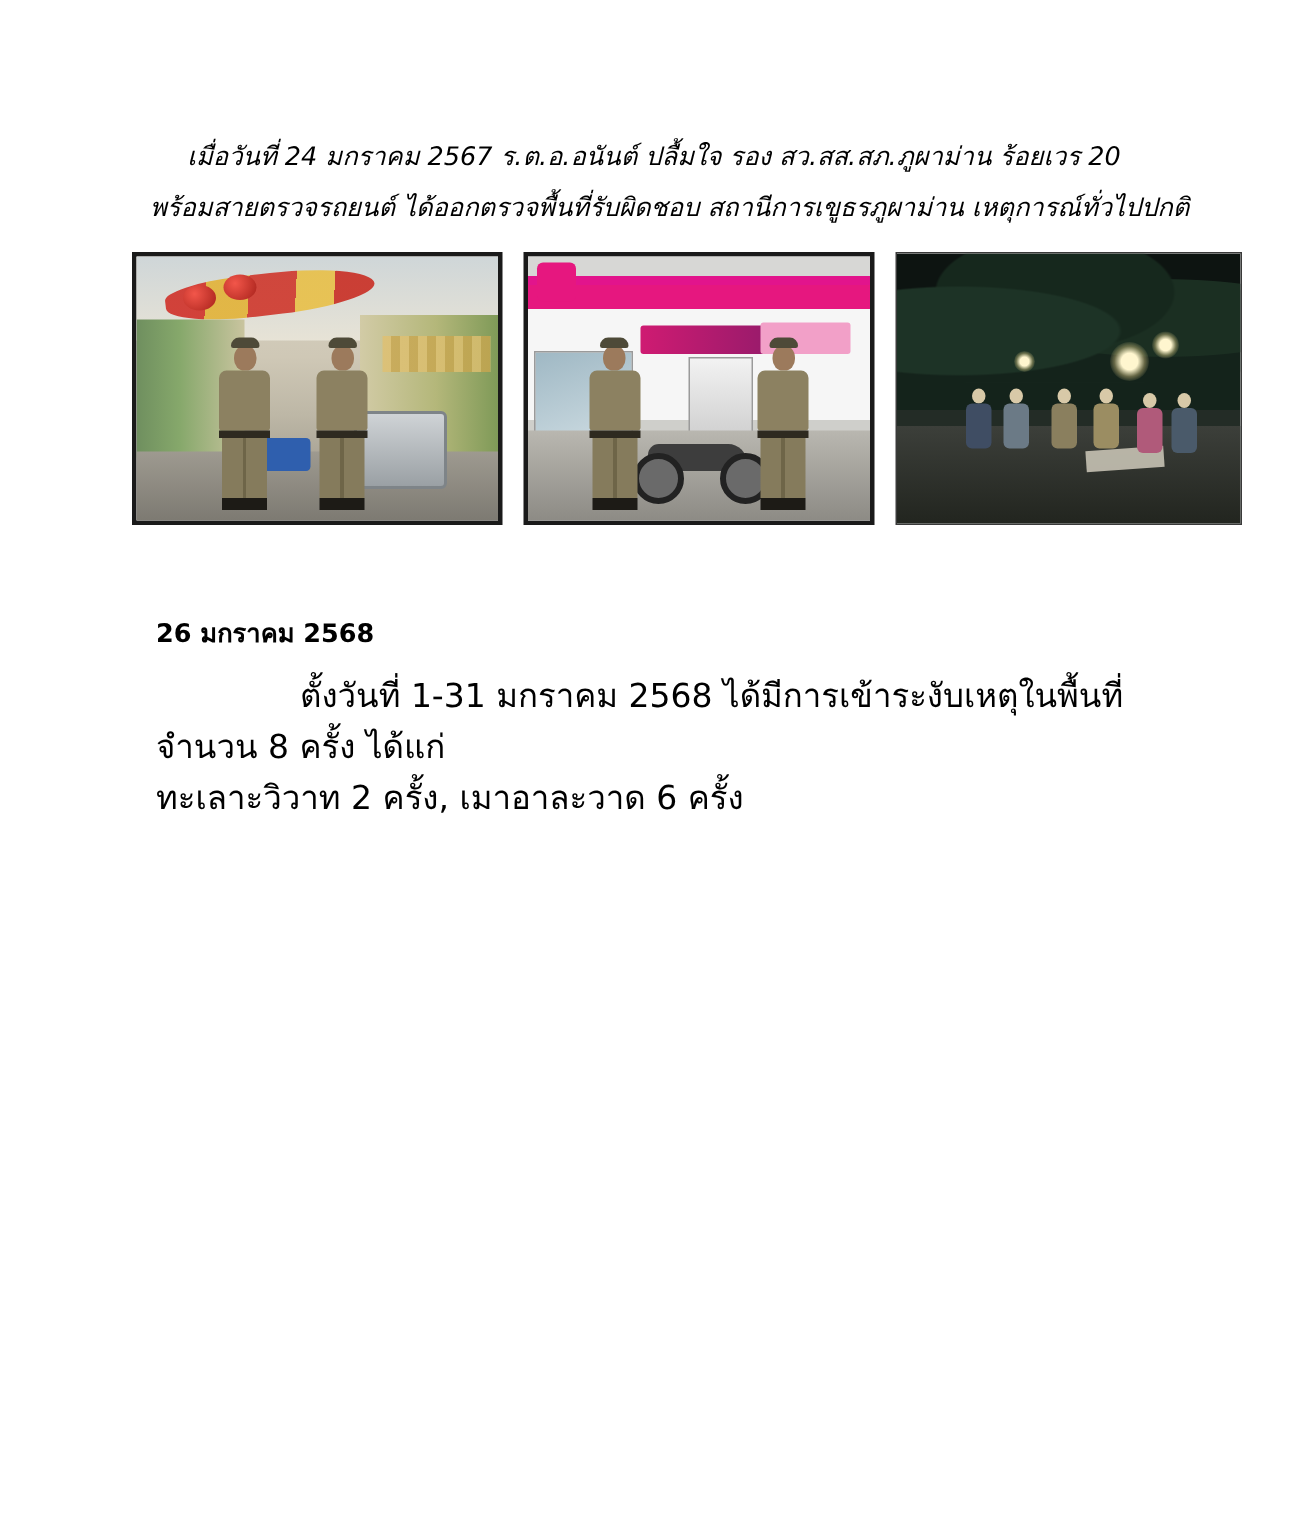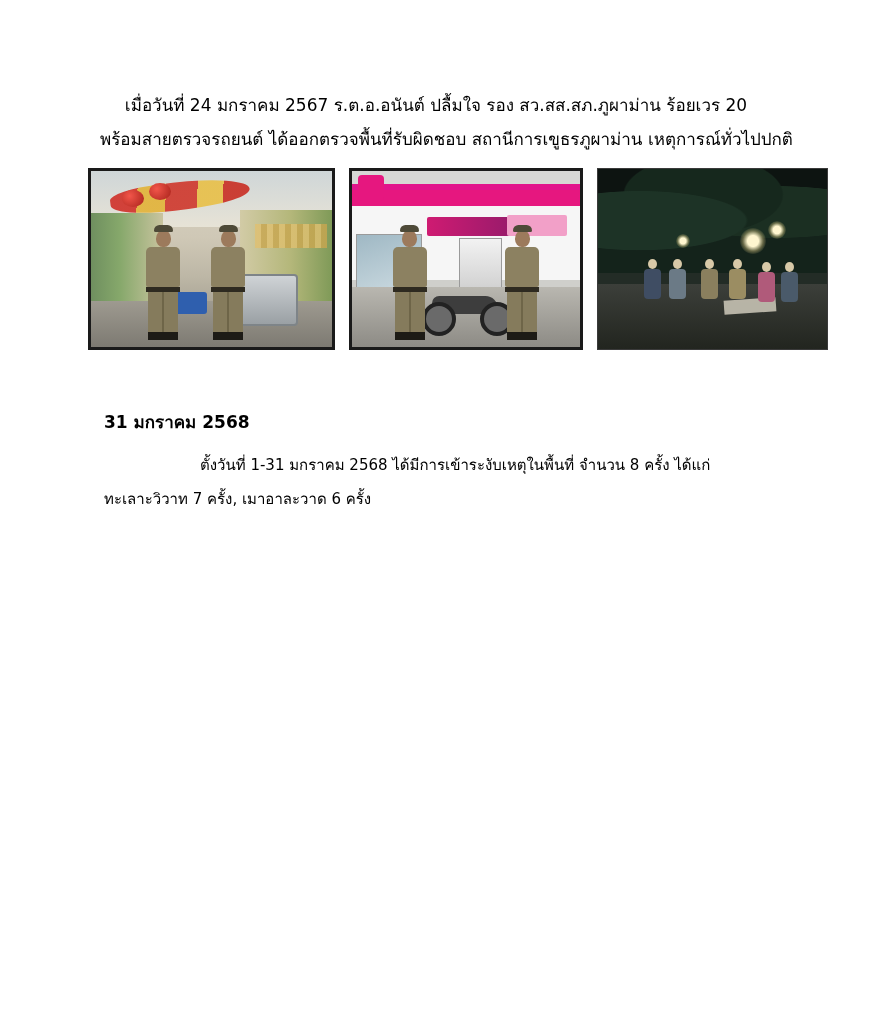--- a/index.html
+++ b/index.html
@@ -29,20 +29,21 @@
     top: 88px;
     width: 672px;
     text-align: center;
     font-size: 17px;
     line-height: 34px;
     letter-spacing: 0px;
   }
   .para-top .line {
     display: block;
     white-space: nowrap;
+    font-style: italic;
   }
   .photo-row {
     position: absolute;
     left: 88px;
     top: 168px;
     width: 740px;
     display: flex;
     gap: 14px;
     align-items: flex-start;
   }
@@ -225,21 +226,21 @@
     left:104px;
     top:408px;
     font-size: 17px;
     font-weight: bold;
   }
   .para-body {
     position:absolute;
     left:104px;
     top:448px;
     width: 668px;
-    font-size: 15px;
+    font-size: 22px;
     line-height: 34px;
   }
   .para-body .indent {
     display:block;
     text-indent: 96px;
   }
   .para-body .cont {
     display:block;
   }
 </style>
@@ -350,20 +351,20 @@
           </div>
         <div class="person pf">
             <div class="h"></div>
             <div class="b"></div>
           </div>
       </div>
     </div>
 
   </div>
 
-  <div class="heading-date">31  มกราคม 2568</div>
+  <div class="heading-date">26  มกราคม 2568</div>
 
   <div class="para-body">
     <span class="indent">ตั้งวันที่ 1-31 มกราคม 2568 ได้มีการเข้าระงับเหตุในพื้นที่ จำนวน 8 ครั้ง ได้แก่</span>
-    <span class="cont">ทะเลาะวิวาท 7 ครั้ง, เมาอาละวาด 6 ครั้ง</span>
+    <span class="cont">ทะเลาะวิวาท 2 ครั้ง, เมาอาละวาด 6 ครั้ง</span>
   </div>
 
 </div>
 
 </body></html>

